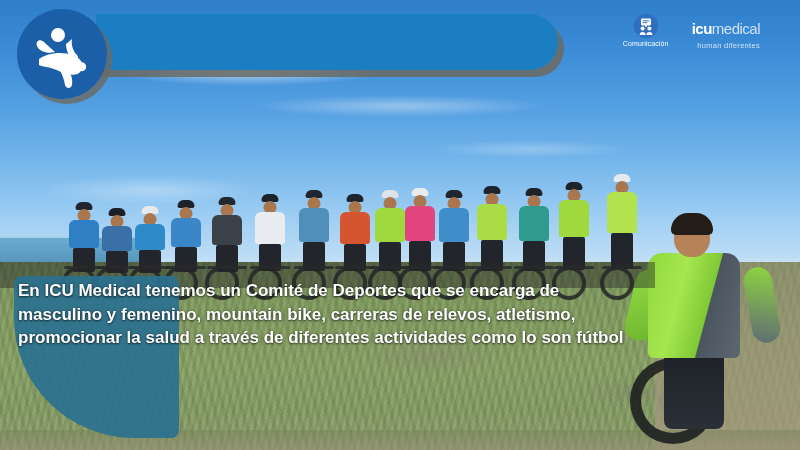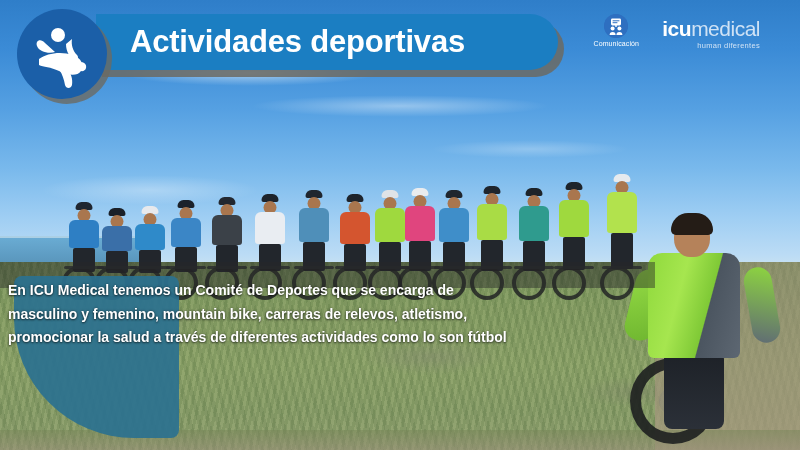--- a/index.html
+++ b/index.html
@@ -150,35 +150,35 @@
 
   
   .logo-area { position:absolute; right:40px; top:14px; height:46px; z-index:10;
                display:flex; align-items:flex-start; gap:14px; }
   .comm-block { display:flex; flex-direction:column; align-items:center; width:64px; }
   .comm-icon { width:24px; height:24px; border-radius:50%; background:#2e6fc0;
                position:relative; display:block; }
   .comm-label { margin-top:2px; color:#ffffff; font-size:7px; letter-spacing:.1px; }
 
   .icu-block { display:flex; flex-direction:column; align-items:flex-end; padding-top:4px; }
-  .icu-word { font-size:21px; font-weight:bold; line-height:22px; letter-spacing:-.5px; }
+  .icu-word { font-size:15px; font-weight:bold; line-height:22px; letter-spacing:-.5px; }
   .icu-word .icu { color:#ffffff; }
   .icu-word .medical { color:#cfe2f5; font-weight:normal; }
   .icu-tag { color:#cfe2f5; font-size:7.5px; letter-spacing:.3px; margin-top:1px; }
 
   
   .text-panel {
     position:absolute; left:14px; top:276px; width:165px; height:162px;
     background:#2b718f; opacity:.92;
     border-radius:8px 8px 8px 120px;
     z-index:12;
   }
   .body-text {
-    position:absolute; left:8px; top:279px; width:658px;
-    color:#ffffff; font-size:14px; font-weight:bold; line-height:23.5px;
+    position:absolute; left:18px; top:279px; width:658px;
+    color:#ffffff; font-size:17px; font-weight:bold; line-height:23.5px;
     text-align:justify; z-index:14;
     text-shadow:0 1px 2px rgba(0,0,0,.55), 0 0 3px rgba(0,0,0,.4);
   }
   .body-text span { display:block; }
   .body-text span:last-child { text-align:left; }
 </style>
 </head>
 <body>
 
 <div class="slide">
@@ -357,21 +357,20 @@
       <div class="lead-body"></div>
       <div class="lead-head"></div>
       <div class="lead-hair"></div>
     </div>
 
     <div class="band"></div>
   </div>
 
   <div class="header-shadow"></div>
   <div class="header-banner"></div>
-  <div class="header-title">Actividades deportivas</div>
 
   <div class="badge-shadow"></div>
   <div class="badge-circle"></div>
   <svg class="badge-icon" viewBox="0 0 90 90">
     <circle cx="41" cy="26" r="7" fill="#ffffff"></circle>
     <path d="M28 34 C24 29, 18 31, 20 37 C22 43, 32 45, 38 43 Z" fill="#ffffff"></path>
     <path d="M55 30 C54 36, 56 42, 60 46 C62 48, 61 52, 58 51 C53 49, 49 43, 49 35 Z" fill="#ffffff"></path>
     <path d="M22 50 C30 44, 44 42, 56 46 C64 49, 68 56, 64 62 C60 68, 50 66, 42 62
              C34 58, 26 58, 22 56 Z" fill="#ffffff"></path>
     <path d="M50 60 C54 64, 56 70, 55 76 C54 80, 49 80, 48 76 C47 70, 45 65, 43 62 Z" fill="#ffffff"></path>

